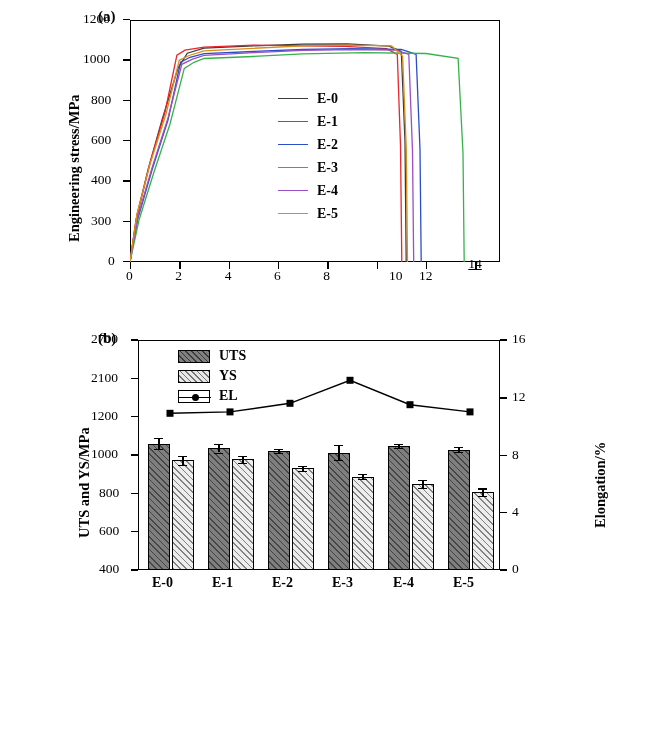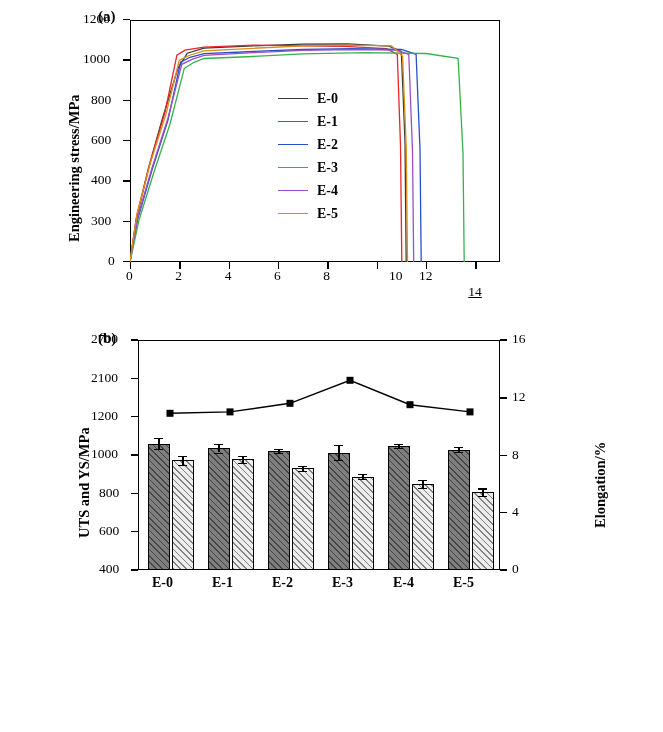--- a/index.html
+++ b/index.html
@@ -227,21 +227,21 @@
     <div class="tick" style="left:327.3px; top:262px; width:1.4px; height:7px;"></div>
     <div class="tick-label" style="left:323.3px; top:268px;">8</div>
 
     <div class="tick" style="left:376.7px; top:262px; width:1.4px; height:7px;"></div>
     <div class="tick-label" style="left:389px; top:268px;">10</div>
 
     <div class="tick" style="left:426px; top:262px; width:1.4px; height:7px;"></div>
     <div class="tick-label" style="left:419px; top:268px;">12</div>
 
     <div class="tick" style="left:475.3px; top:262px; width:1.4px; height:7px;"></div>
-    <div class="tick-label" style="left:468.3px; top:284px;text-decoration:underline;">14</div>
+    <div class="tick-label" style="left:468.3px; top:256px;text-decoration:underline;">14</div>
 
     <svg style="position:absolute; left:130px; top:20px;" width="370" height="242" viewBox="0 0 370 242">
 
       <polyline fill="none" stroke="#3a3a3a" stroke-width="1.3" points="0,242 6,200 18,150 32,100 48,48.1 57.3,33.2 74,28.2 123.3,25.8 172.7,24.2 217.1,23.8 259,26.2 271.3,31.4 275,121 276.2,242"></polyline>
 
       <polyline fill="none" stroke="#e8262c" stroke-width="1.3" points="0,242 7,195 20,143 35,92 46.9,35.2 55,30.2 74,27.2 123.3,25.1 172.7,25.9 214.7,26.3 256.6,28.7 267.3,34.3 270.5,124.9 271.8,242"></polyline>
 
       <polyline fill="none" stroke="#2b4ec8" stroke-width="1.3" points="0,242 8,198 22,150 38,100 50.6,42.3 60,37.3 74,33.6 123.3,31.5 172.7,29.5 222,28.7 271.3,29.5 286.1,34.3 290,129 291.2,242"></polyline>
 
       <polyline fill="none" stroke="#35b34a" stroke-width="1.3" points="0,242 9,200 24,152 40,104 54.3,48.4 64,42.3 74,38.5 123.3,36.5 172.7,33.9 234.3,32.7 296,33.5 328.1,38.3 333,133 334.2,242"></polyline>
@@ -390,16 +390,30 @@
       <g fill="#000">
         <rect x="28.5" y="69.8" width="7" height="7"></rect>
         <rect x="88.5" y="68.4" width="7" height="7"></rect>
         <rect x="148.5" y="59.8" width="7" height="7"></rect>
         <rect x="208.5" y="36.8" width="7" height="7"></rect>
         <rect x="268.5" y="61.2" width="7" height="7"></rect>
         <rect x="328.5" y="68.4" width="7" height="7"></rect>
       </g>
     </svg>
 
+    <div class="legend-b" style="left:178px; top:28px;">
+      <div class="row">
+        <span class="key key-uts"></span>
+        <span class="lbl">UTS</span>
+      </div>
+      <div class="row">
+        <span class="key key-ys"></span>
+        <span class="lbl">YS</span>
+      </div>
+      <div class="row">
+        <span class="key key-el"></span>
+        <span class="lbl">EL</span>
+      </div>
+    </div>
   </div>
 
 
 </div>
 
 </body></html>

